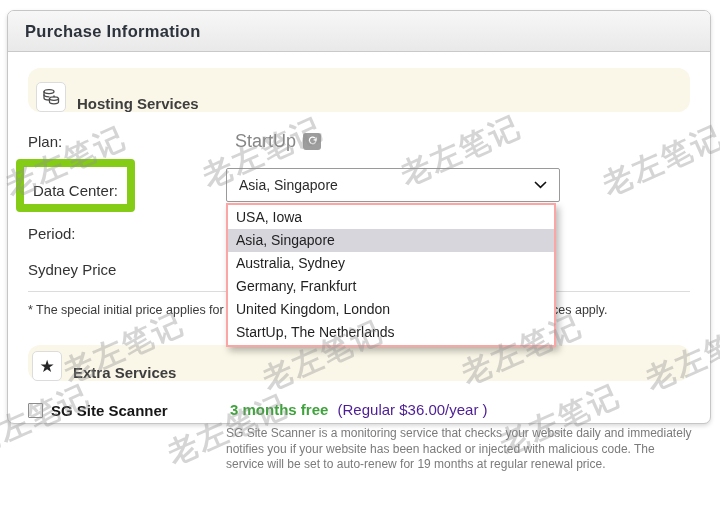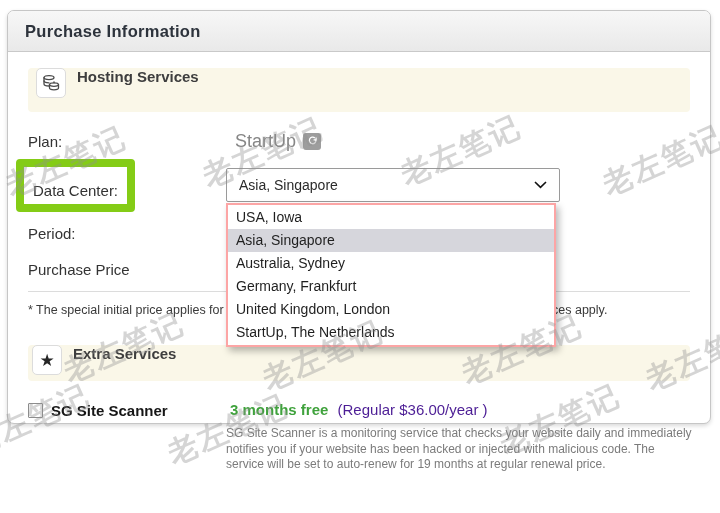--- a/index.html
+++ b/index.html
@@ -17,22 +17,22 @@
   }
   .card-header{
     height:40px;line-height:40px;padding:0 17px;
     background:linear-gradient(#f7f7f7,#e9e9e9);
     border-bottom:1px solid #c9c9c9;
     border-radius:6px 6px 0 0;
     font-size:16.5px;font-weight:bold;color:#2d333c;letter-spacing:.3px;
   }
   .card-body{padding:16px 20px 0 20px;}
   .banner{
-    background:#faf7e8;border-radius:4px;
-    display:flex;align-items:flex-start;padding:0 8px;box-sizing:border-box;
+    background:#faf7e8;border-radius:12px;
+    display:flex;align-items:flex-end;padding:0 8px;box-sizing:border-box;
   }
   .banner.hosting{height:44px;}
   .banner.extra{height:36px;margin-top:26px;padding:0 4px;}
   .icon-box{
     width:28px;height:28px;background:#fff;border:1px solid #dcdcdc;border-radius:5px;
     display:flex;align-items:center;justify-content:center;flex:0 0 auto;
   }
   .banner-title{margin-left:11px;font-size:15px;font-weight:bold;color:#3e3e3e;}
   .star-glyph{font-size:17px;color:#262626;line-height:1;}
   .rows{margin-top:20px;}
@@ -165,21 +165,21 @@
             </div>
         </div>
       </div>
 
       <div class="row row-period">
         <div class="lbl-col">Period:</div>
         <div class="val-col"></div>
       </div>
 
       <div class="row row-price">
-        <div class="lbl-col">Purchase Price</div>
+        <div class="lbl-col">Sydney Price</div>
         <div class="val-col"></div>
       </div>
 
     </div>
 
     <div class="divider"></div>
 
     <div class="note">
       <span>* The special initial price applies for the</span>
       <span class="note-end">ces apply.</span>

